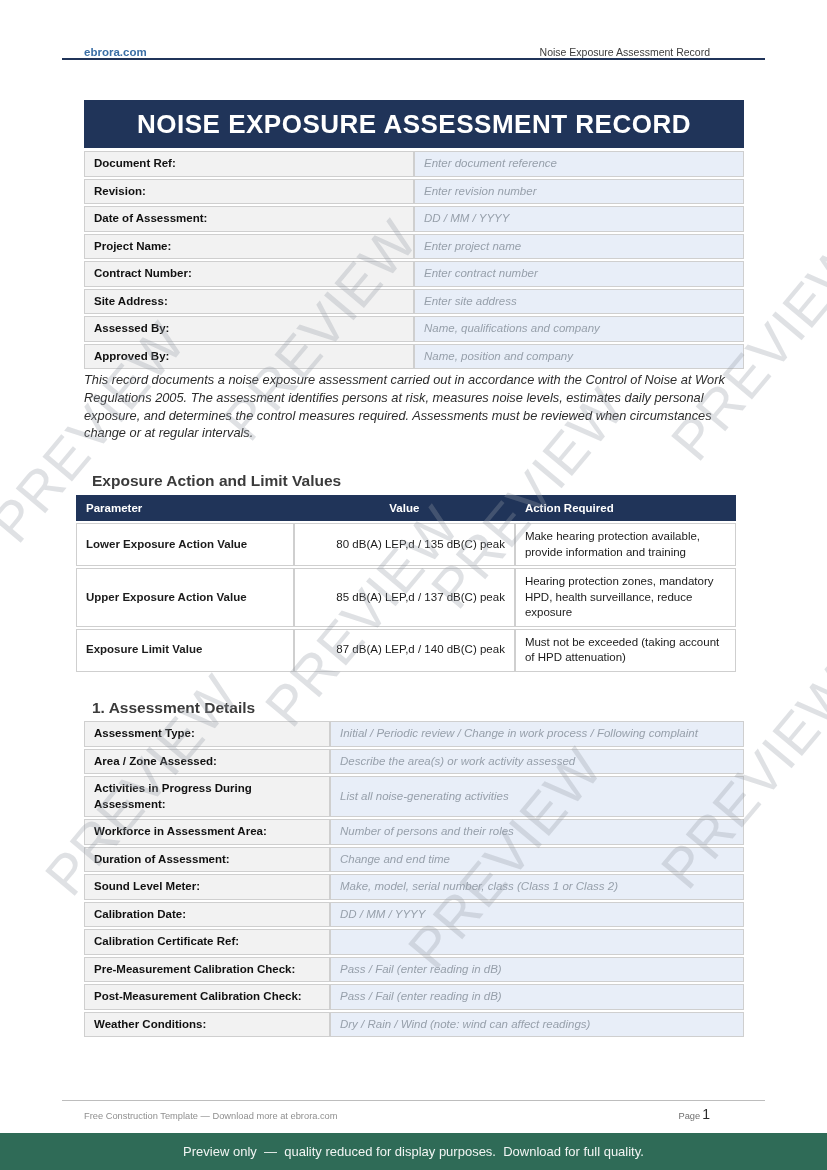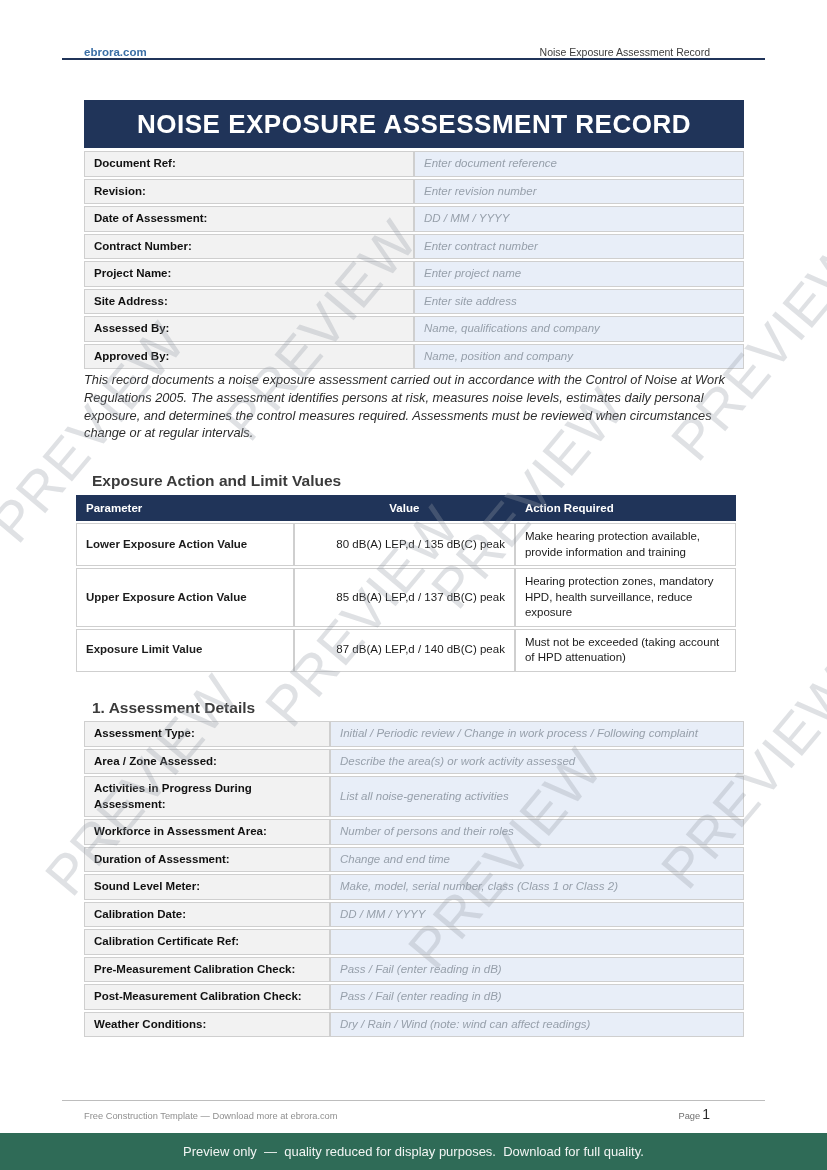--- a/index.html
+++ b/index.html
@@ -125,26 +125,26 @@
   </tr>
         <tr>
     <td class="k">Revision:</td>
     <td class="v">Enter revision number</td>
   </tr>
         <tr>
     <td class="k">Date of Assessment:</td>
     <td class="v">DD / MM / YYYY</td>
   </tr>
         <tr>
+    <td class="k">Project Name:</td>
+    <td class="v">Enter project name</td>
+  </tr>
+        <tr>
     <td class="k">Contract Number:</td>
     <td class="v">Enter contract number</td>
-  </tr>
-        <tr>
-    <td class="k">Project Name:</td>
-    <td class="v">Enter project name</td>
   </tr>
         <tr>
     <td class="k">Site Address:</td>
     <td class="v">Enter site address</td>
   </tr>
         <tr>
     <td class="k">Assessed By:</td>
     <td class="v">Name, qualifications and company</td>
   </tr>
         <tr>

